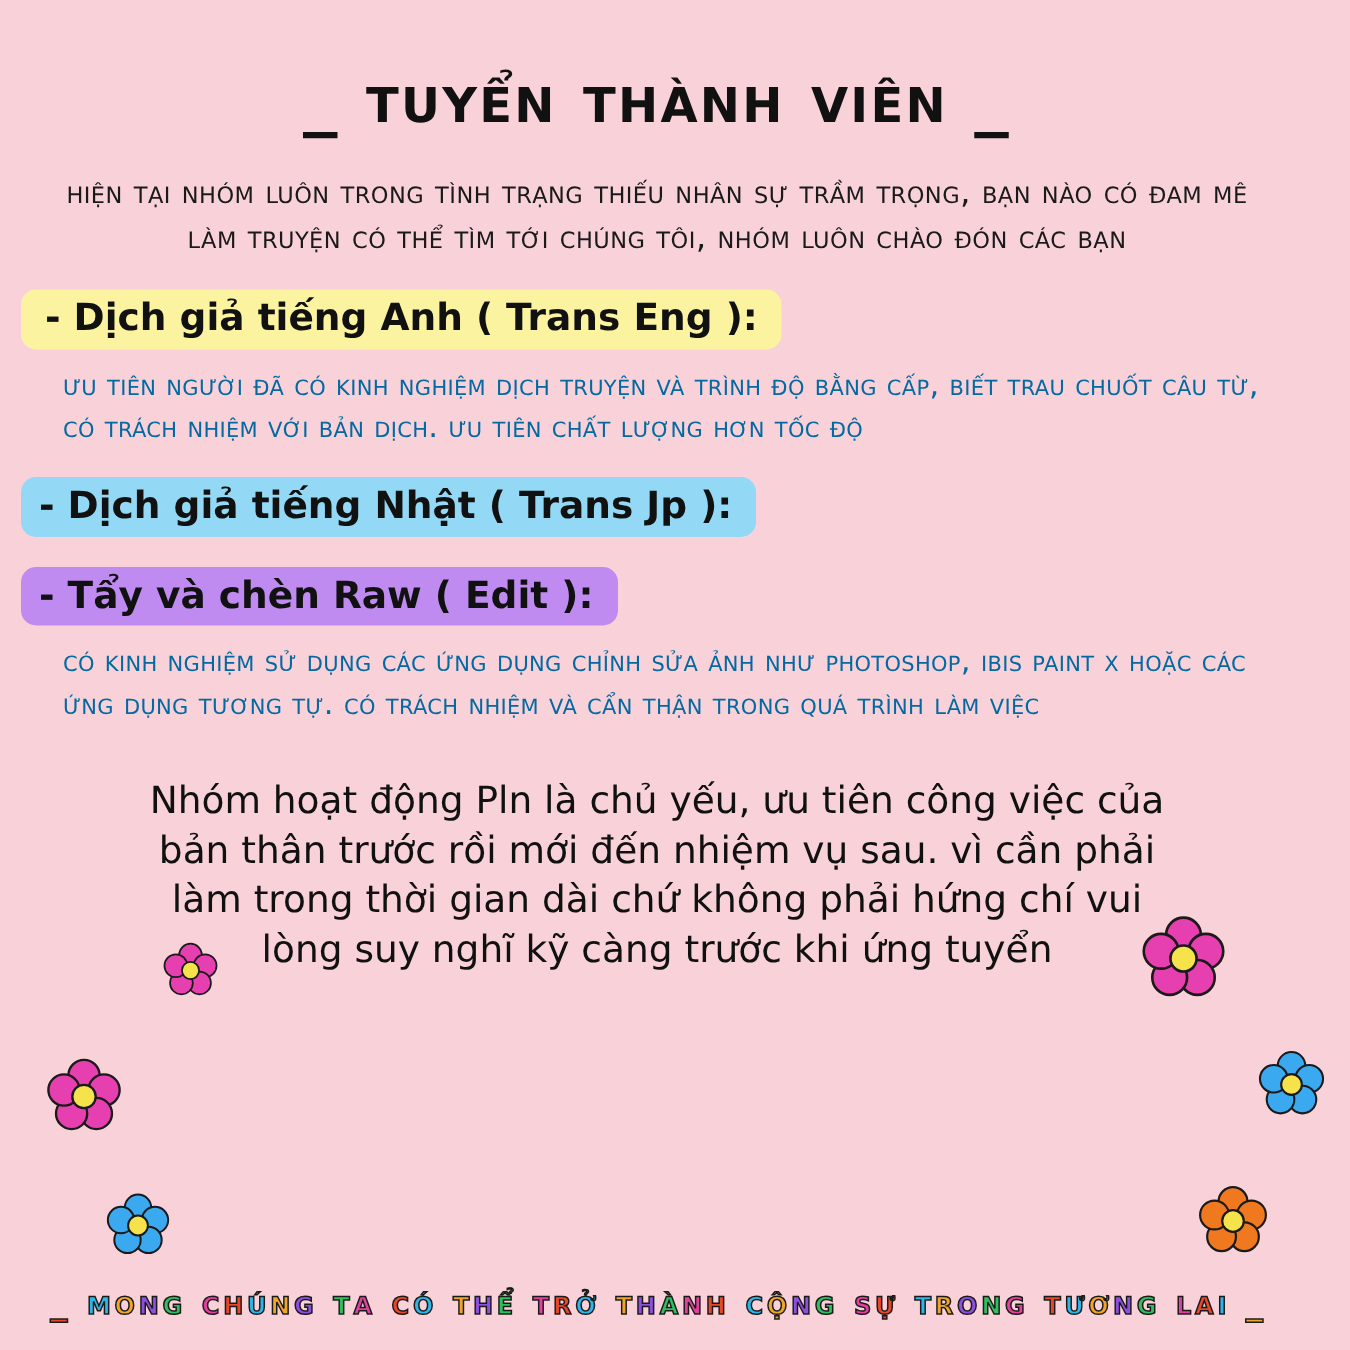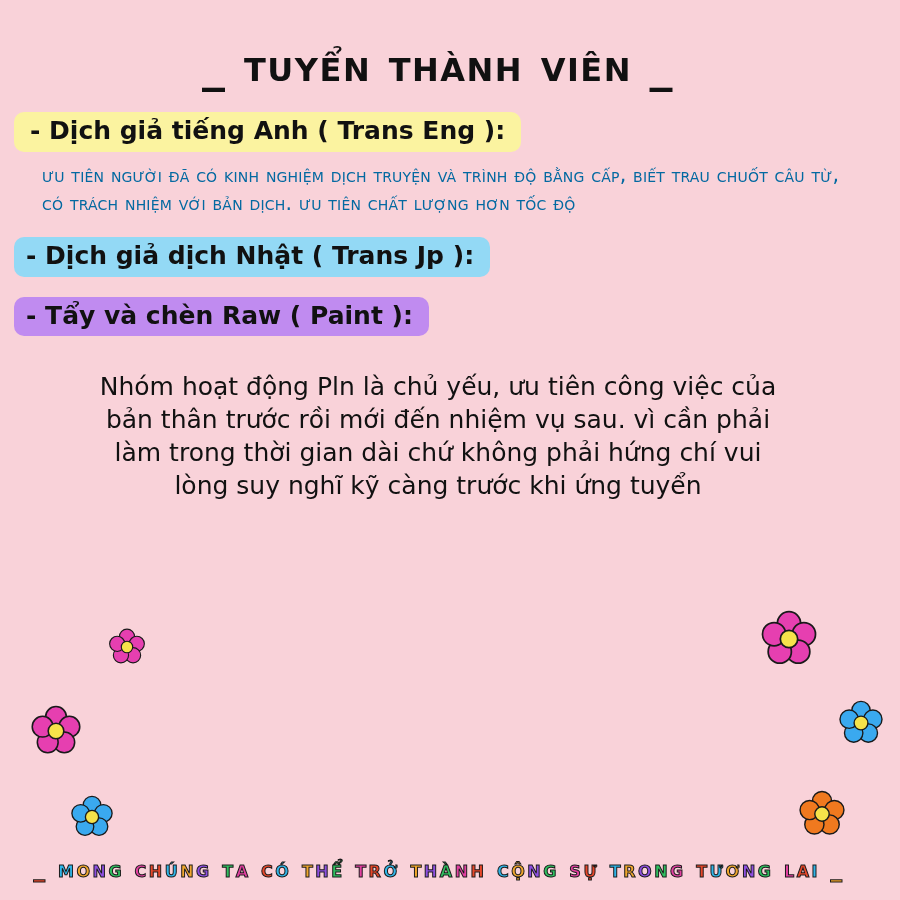--- a/index.html
+++ b/index.html
@@ -117,38 +117,40 @@
   }
   .flower svg { display: block; width: 100%; height: 100%; }
 </style>
 </head>
 <body>
 
 <div class="page">
 
   <div class="title">_ Tuyển Thành Viên _</div>
 
+  <div class="intro">Hiện tại nhóm luôn trong tình trạng thiếu nhân sự trầm trọng, bạn nào có đam mê làm truyện có thể tìm tới chúng tôi, nhóm luôn chào đón các bạn</div>
 
   <div class="section">
     <div class="chip-row">
       <div class="chip chip-eng">- Dịch giả tiếng Anh ( Trans Eng ):</div>
     </div>
     <div class="desc">Ưu tiên người đã có kinh nghiệm dịch truyện và trình độ bằng cấp, biết trau chuốt câu từ, có trách nhiệm với bản dịch. Ưu tiên chất lượng hơn tốc độ</div>
   </div>
 
   <div class="section">
     <div class="chip-row">
-      <div class="chip chip-jp">- Dịch giả dịch Nhật ( Trans Jp ):</div>
+      <div class="chip chip-jp">- Dịch giả tiếng Nhật ( Trans Jp ):</div>
     </div>
   </div>
 
   <div class="section">
     <div class="chip-row">
-      <div class="chip chip-edit">- Tẩy và chèn Raw ( Paint ):</div>
-    </div>
+      <div class="chip chip-edit">- Tẩy và chèn Raw ( Edit ):</div>
+    </div>
+    <div class="desc">Có kinh nghiệm sử dụng các ứng dụng chỉnh sửa ảnh như Photoshop, Ibis Paint X hoặc các ứng dụng tương tự. Có trách nhiệm và cẩn thận trong quá trình làm việc</div>
   </div>
 
   <div class="note">Nhóm hoạt động Pln là chủ yếu, ưu tiên công việc của bản thân trước rồi mới đến nhiệm vụ sau. vì cần phải làm trong thời gian dài chứ không phải hứng chí vui lòng suy nghĩ kỹ càng trước khi ứng tuyển</div>
 
   <div class="banner"><span style="color: rgb(232, 71, 42);">_</span><span> </span><span style="color: rgb(47, 181, 232);">M</span><span style="color: rgb(240, 166, 44);">o</span><span style="color: rgb(142, 79, 224);">n</span><span style="color: rgb(47, 191, 95);">g</span><span> </span><span style="color: rgb(226, 63, 160);">c</span><span style="color: rgb(232, 71, 42);">h</span><span style="color: rgb(47, 181, 232);">ú</span><span style="color: rgb(240, 166, 44);">n</span><span style="color: rgb(142, 79, 224);">g</span><span> </span><span style="color: rgb(47, 191, 95);">t</span><span style="color: rgb(226, 63, 160);">a</span><span> </span><span style="color: rgb(232, 71, 42);">c</span><span style="color: rgb(47, 181, 232);">ó</span><span> </span><span style="color: rgb(240, 166, 44);">t</span><span style="color: rgb(142, 79, 224);">h</span><span style="color: rgb(47, 191, 95);">ể</span><span> </span><span style="color: rgb(226, 63, 160);">t</span><span style="color: rgb(232, 71, 42);">r</span><span style="color: rgb(47, 181, 232);">ở</span><span> </span><span style="color: rgb(240, 166, 44);">t</span><span style="color: rgb(142, 79, 224);">h</span><span style="color: rgb(47, 191, 95);">à</span><span style="color: rgb(226, 63, 160);">n</span><span style="color: rgb(232, 71, 42);">h</span><span> </span><span style="color: rgb(47, 181, 232);">c</span><span style="color: rgb(240, 166, 44);">ộ</span><span style="color: rgb(142, 79, 224);">n</span><span style="color: rgb(47, 191, 95);">g</span><span> </span><span style="color: rgb(226, 63, 160);">s</span><span style="color: rgb(232, 71, 42);">ự</span><span> </span><span style="color: rgb(47, 181, 232);">t</span><span style="color: rgb(240, 166, 44);">r</span><span style="color: rgb(142, 79, 224);">o</span><span style="color: rgb(47, 191, 95);">n</span><span style="color: rgb(226, 63, 160);">g</span><span> </span><span style="color: rgb(232, 71, 42);">t</span><span style="color: rgb(47, 181, 232);">ư</span><span style="color: rgb(240, 166, 44);">ơ</span><span style="color: rgb(142, 79, 224);">n</span><span style="color: rgb(47, 191, 95);">g</span><span> </span><span style="color: rgb(226, 63, 160);">l</span><span style="color: rgb(232, 71, 42);">a</span><span style="color: rgb(47, 181, 232);">i</span><span> </span><span style="color: rgb(240, 166, 44);">_</span></div>
 
   <div id="flower-layer">
       <div class="flower" style="left: 760px; top: 610px; width: 58px; height: 58px;">
         <svg viewBox="0 0 100 100">
           <ellipse cx="50.0" cy="23.0" rx="20" ry="20" fill="#e63fb0" stroke="#1a1a1a" stroke-width="3"></ellipse>

